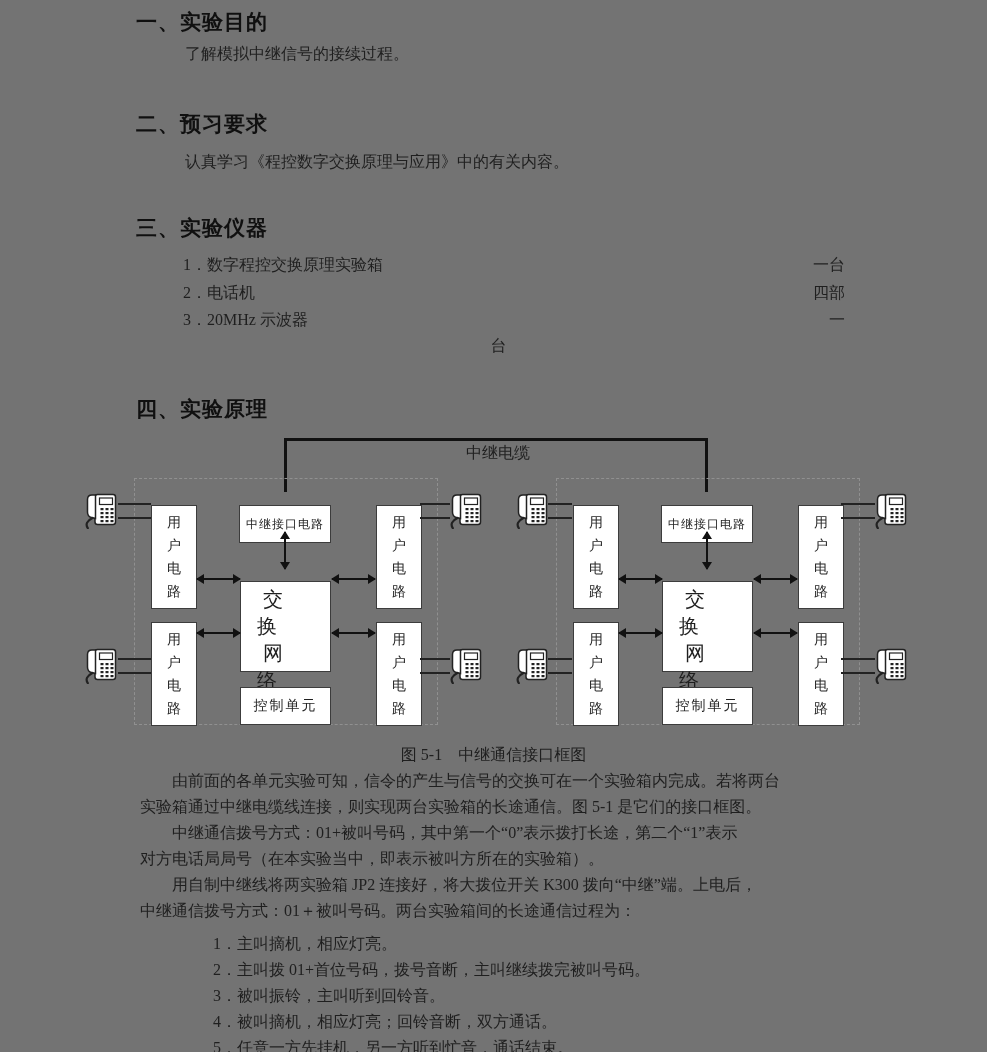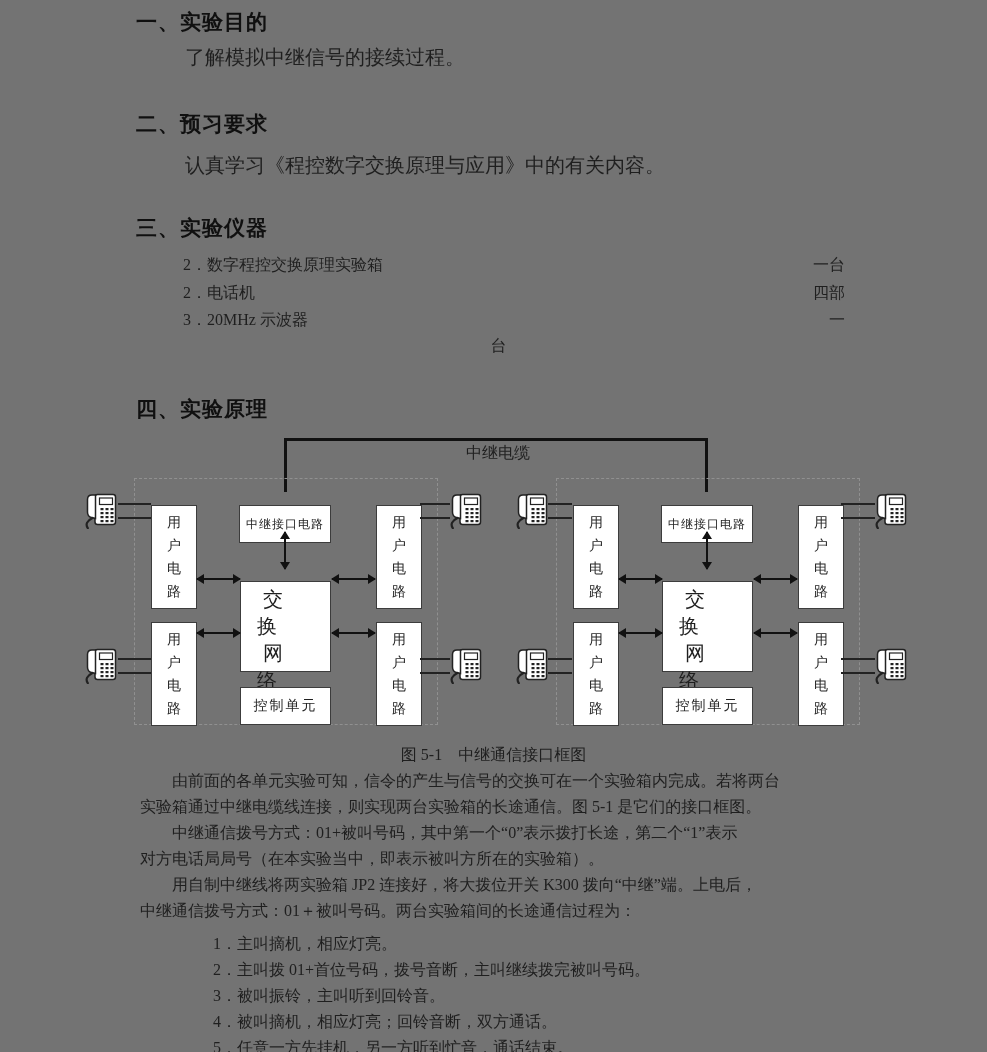--- a/index.html
+++ b/index.html
@@ -1,20 +1,20 @@
 <!DOCTYPE html>
 <html><head>
 <meta charset="utf-8">
 <style>
   html,body{margin:0;padding:0;background:#fff;}
   #page{position:relative;width:987px;height:1052px;background:#737373;overflow:hidden;
         font-family:"Liberation Serif",serif;color:#1f1f1f;}
   .heading{position:absolute;left:136px;font-family:"Liberation Sans",sans-serif;
            font-weight:700;font-size:21px;color:#101010;letter-spacing:1px;white-space:nowrap;}
-  .bodyline{position:absolute;font-size:20px;white-space:nowrap;}
+  .bodyline{position:absolute;font-size:16px;white-space:nowrap;}
   
   .inst-row{position:absolute;left:183px;width:662px;display:flex;justify-content:space-between;
             font-size:16px;white-space:nowrap;}
   .inst-wrap{position:absolute;left:140px;width:717px;text-align:center;font-size:16px;}
   
   .absline{position:absolute;background:#111;}
   .trunk-label{position:absolute;left:420px;top:443px;width:156px;text-align:center;
                font-size:16px;white-space:nowrap;}
   .exp-box{position:absolute;top:478px;width:302px;height:245px;border:1px dashed #909090;}
   .dbox{position:absolute;border:1.5px solid #3c3c3c;background:#fff;box-sizing:border-box;
@@ -80,21 +80,21 @@
 <div id="page">
 
   <div class="heading" style="top:8px">一、实验目的</div>
   <div class="bodyline" style="left:185px;top:44px">了解模拟中继信号的接续过程。</div>
 
   <div class="heading" style="top:110px">二、预习要求</div>
   <div class="bodyline" style="left:185px;top:152px">认真学习《程控数字交换原理与应用》中的有关内容。</div>
 
   <div class="heading" style="top:214px">三、实验仪器</div>
   <div class="inst-row" style="top:255px">
-    <span>2．数字程控交换原理实验箱</span>
+    <span>1．数字程控交换原理实验箱</span>
     <span>一台</span>
   </div>
   <div class="inst-row" style="top:283px">
     <span>2．电话机</span>
     <span>四部</span>
   </div>
   <div class="inst-row" style="top:310px">
     <span>3．20MHz 示波器</span>
     <span>一</span>
   </div>

